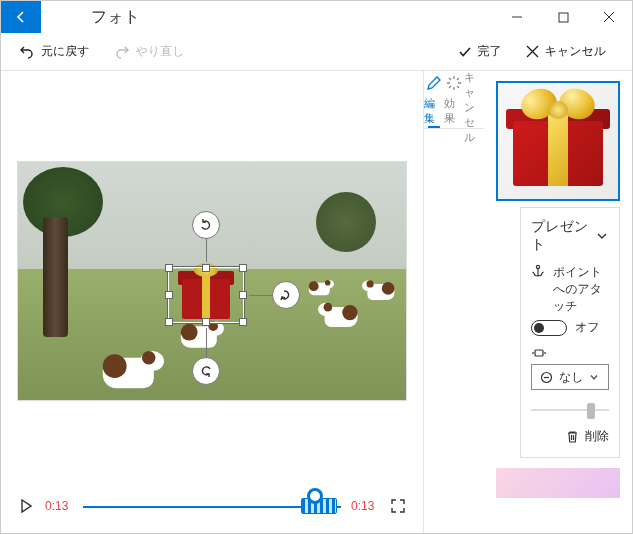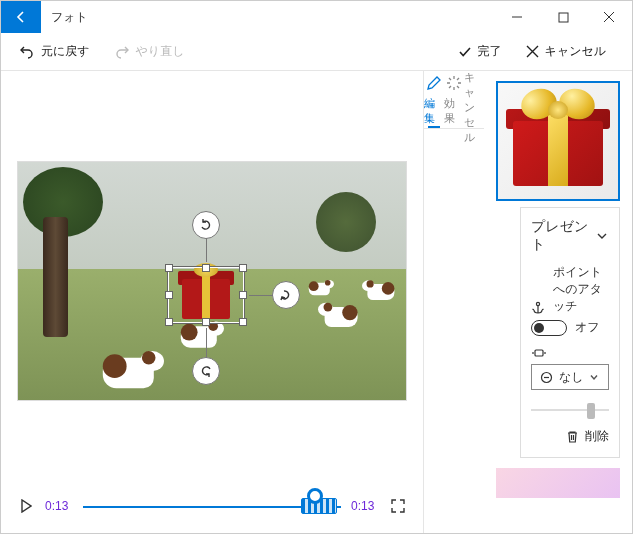--- a/index.html
+++ b/index.html
@@ -2,21 +2,21 @@
 <html><head>
 <meta charset="utf-8">
 <style>
 * { margin:0; padding:0; box-sizing:border-box; font-family:"Yu Gothic UI","Segoe UI",Meiryo,sans-serif; }
 body { background:#f0f0f0; width:633px; height:534px; overflow:hidden; }
 .window { width:633px; height:534px; background:#fff; border:1px solid #ccc; position:relative; }
 
 
 .titlebar { height:32px; display:flex; align-items:stretch; border-bottom:none; }
 .back-btn { width:40px; background:#0078d7; display:flex; align-items:center; justify-content:center; color:#fff; }
-.app-title { flex:1; display:flex; align-items:center; padding-left:10px; font-size:12px; color:#333; }
+.app-title { flex:1; display:flex; align-items:center; padding-left:10px; font-size:16px; color:#333;margin-left:40px; }
 .sys-btn { width:46px; display:flex; align-items:center; justify-content:center; color:#555; }
 
 
 .toolbar { height:38px; display:flex; padding:0 10px; border-bottom:1px solid #e5e5e5; }
 .tb-btn { display:flex; align-items:center; gap:6px; padding:4px 8px; font-size:12px; color:#222; margin-right:8px; border-radius:2px; }
 .tb-btn.disabled { color:#bbb; }
 .tb-spacer { flex:1; }
 .tb-btn svg { stroke:currentColor; }
 
 
@@ -57,21 +57,21 @@
 .rh-top { left:calc(50% - 14px); top:-56px; }
 .rh-top::before { content:""; position:absolute; left:50%; top:100%; width:1px; height:24px; background:#777; }
 .rh-right { right:-56px; top:calc(50% - 14px); }
 .rh-right::before { content:""; position:absolute; right:100%; top:50%; height:1px; width:24px; background:#777; }
 .rh-bottom { left:calc(50% - 14px); bottom:-62px; }
 .rh-bottom::before { content:""; position:absolute; left:50%; bottom:100%; width:1px; height:30px; background:#777; }
 
 
 .timeline { height:44px; display:flex; align-items:center; gap:10px; padding-top:6px; }
 .play-btn { width:18px; display:flex; align-items:center; justify-content:center; color:#333; }
-.time-txt { font-size:12px; color:#6d28d9; min-width:28px; }
+.time-txt { font-size:12px; color:#ef4444; min-width:28px; }
 .track { flex:1; height:20px; position:relative; }
 .track-line { position:absolute; left:0; right:0; top:50%; height:2px; background:#0078d7; }
 .trim { position:absolute; right:4px; top:2px; width:36px; height:16px; background:repeating-linear-gradient(90deg,#0078d7 0 3px,#cce4f7 3px 6px); border:1px solid #0078d7; border-radius:2px; }
 .playhead { position:absolute; right:18px; top:-8px; width:16px; height:16px; border:3px solid #0078d7; background:#fff; border-radius:50%; }
 .expand-btn { width:18px; color:#333; display:flex; align-items:center; justify-content:center; }
 
 
 .side { width:210px; border-left:1px solid #e5e5e5; display:flex; flex-direction:row; overflow-y:auto; }
 .side-tabs { display:flex; height:58px; border-bottom:1px solid #e5e5e5; }
 .side-tab { flex:1; display:flex; flex-direction:column; align-items:center; justify-content:center; gap:4px; font-size:11px; color:#888; position:relative; }
@@ -84,21 +84,21 @@
 .tg-lid { position:absolute; left:8px; top:18px; width:104px; height:20px; background:linear-gradient(135deg,#b91717,#8e0f0f); border-radius:3px; }
 .tg-rib { position:absolute; left:50px; top:18px; width:20px; height:77px; background:linear-gradient(135deg,#ffe169,#d9ac1c); }
 .tg-bow { position:absolute; left:25px; top:-2px; width:70px; height:38px; }
 .tg-bow::before,.tg-bow::after { content:""; position:absolute; width:36px; height:30px; background:radial-gradient(circle at 30% 30%,#fff0a0,#e6b828 60%,#b88a12); border-radius:60% 60% 60% 60%; }
 .tg-bow::before { left:-2px; transform:rotate(-18deg); }
 .tg-bow::after { right:-2px; transform:rotate(18deg); }
 .tg-knot { position:absolute; left:50px; top:10px; width:20px; height:18px; background:radial-gradient(circle,#ffe680,#c79a16); border-radius:50%; }
 
 .card { border:1px solid #ddd; padding:10px 10px 12px; font-size:12px; color:#333;margin-left:24px; }
 .card-title { display:flex; justify-content:space-between; align-items:center; font-size:14px; margin-bottom:10px; }
-.row { display:flex; align-items:flex-end; gap:8px; margin:6px 0 4px; font-size:12px; color:#333; }
+.row { display:flex; align-items:flex-start; gap:8px; margin:6px 0 4px; font-size:12px; color:#333; }
 .row .ico { width:16px; display:flex; justify-content:center; color:#444; }
 .toggle { width:36px; height:16px; border:1px solid #333; border-radius:10px; position:relative; display:inline-block; }
 .toggle::after { content:""; position:absolute; left:2px; top:2px; width:10px; height:10px; background:#333; border-radius:50%; }
 .toggle-row { display:flex; align-items:center; gap:8px; margin-bottom:10px; font-size:12px; }
 .select { border:1px solid #888; height:26px; display:flex; align-items:center; padding:0 8px; justify-content:space-between; font-size:12px; color:#333; margin:4px 0 10px; }
 .vol-row { display:flex; align-items:center; gap:6px; color:#bbb; font-size:12px; }
 .slider { flex:1; height:18px; position:relative; }
 .slider-line { position:absolute; left:0; right:0; top:50%; height:2px; background:#ddd; }
 .slider-thumb { position:absolute; right:14px; top:3px; width:8px; height:16px; background:#bbb; border-radius:2px; }
 .del-row { display:flex; justify-content:flex-end; align-items:center; gap:6px; margin-top:10px; font-size:12px; color:#333; }

